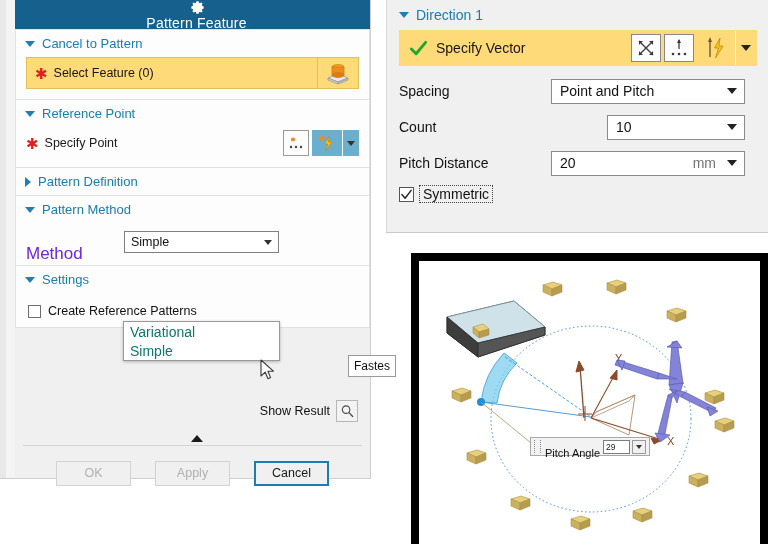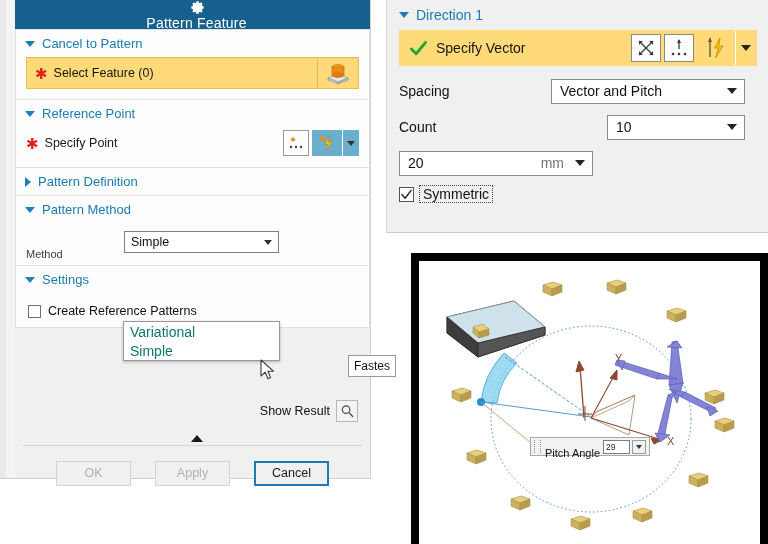--- a/index.html
+++ b/index.html
@@ -44,21 +44,21 @@
   .feat-icon-box{position:absolute;right:-1px;top:-1px;width:40px;height:30px;background:#ffda79;border:1px solid #e3bd55;display:flex;align-items:center;justify-content:center;}
 
   .point-row{margin:0 10px 8px 10px;height:32px;display:flex;align-items:center;position:relative;}
   .icon-btn{width:26px;height:26px;border:1px solid #9a9a9a;background:#fcfcfc;display:flex;align-items:center;justify-content:center;box-sizing:border-box;}
   .hi-btn{background:#6aafcd;display:flex;align-items:center;height:26px;box-sizing:border-box;}
   .hi-main{width:30px;height:26px;display:flex;align-items:center;justify-content:center;border-right:1px solid #ffffff;}
   .hi-arrow{width:16px;height:26px;display:flex;align-items:center;justify-content:center;}
   .caret-dn{width:0;height:0;border-left:4px solid transparent;border-right:4px solid transparent;border-top:5px solid #333;}
 
   .field-row{display:flex;align-items:center;height:26px;margin:6px 10px 10px 10px;}
-  .field-row .flbl{width:98px;font-size:11px;color:#404040;margin-top:24px;}
+  .field-row .flbl{width:98px;font-size:17px;color:#6d28d9;margin-top:24px;}
   .combo{position:relative;height:22px;background:#fff;border:1px solid #7f7f7f;display:flex;align-items:center;box-sizing:border-box;}
   .combo .cval{padding-left:6px;font-size:12.5px;color:#111;}
   .combo .cbtn{position:absolute;right:0;top:0;height:100%;width:20px;display:flex;align-items:center;justify-content:center;}
 
   #method-combo{width:155px;}
   #method-list{
     position:absolute;left:0;top:22px;width:155px;background:#fff;border:1px solid #999;
     z-index:40;box-shadow:0 1px 3px rgba(0,0,0,.25);
   }
   #method-list .opt{height:19px;display:flex;align-items:center;padding-left:6px;font-size:14px;color:#0f766e;}
@@ -328,38 +328,39 @@
         <span class="vhi-arrow">
             <span class="caret-lg"></span>
           </span>
       </span>
     </span>
   </div>
 
   <div class="drow" style="margin-top:10px;">
     <span class="dlbl" style="width:152px;">Spacing</span>
     <span class="dcombo" style="width:194px;">
-      <span class="dval">Vector and Pitch</span>
+      <span class="dval">Point and Pitch</span>
       <span class="dbtn">
           <span class="caret-lg"></span>
         </span>
     </span>
   </div>
 
   <div class="drow" style="margin-top:6px;">
     <span class="dlbl" style="width:208px;">Count</span>
     <span class="dcombo" style="width:138px;">
       <span class="dval">10</span>
       <span class="dbtn">
           <span class="caret-lg"></span>
         </span>
     </span>
   </div>
 
   <div class="drow" style="margin-top:6px;">
+    <span class="dlbl" style="width:152px;">Pitch Distance</span>
     <span class="dcombo" style="width:194px;">
       <span class="dval">20</span>
       <span class="unit">mm</span>
       <span class="dbtn">
           <span class="caret-lg"></span>
         </span>
     </span>
   </div>
 
   <div id="sym-row">

